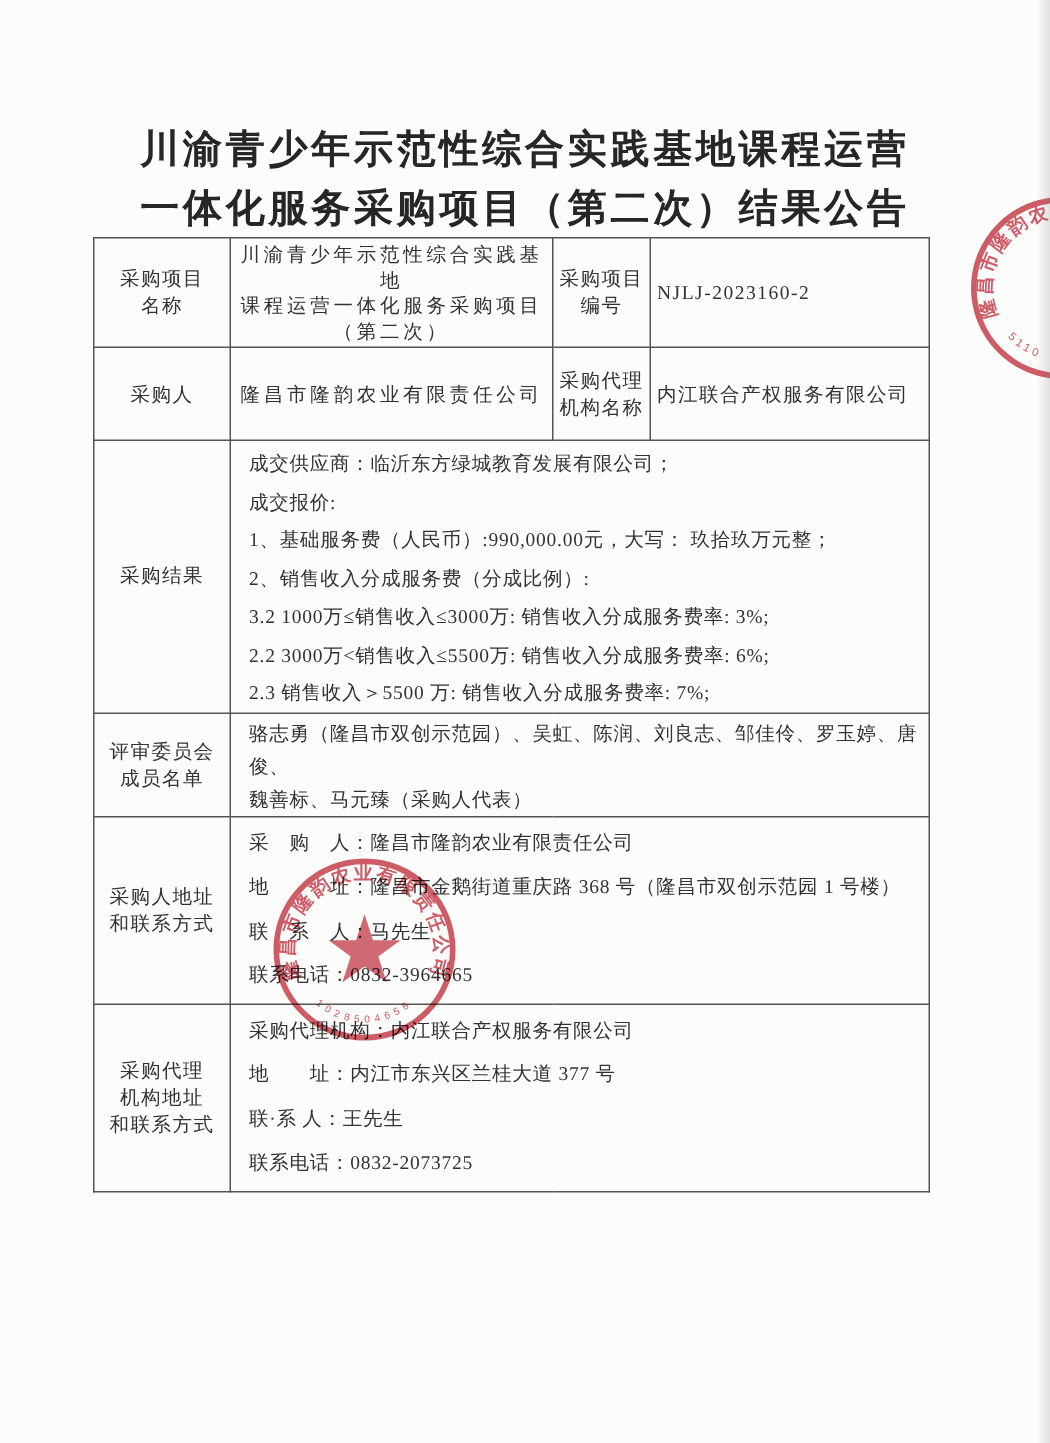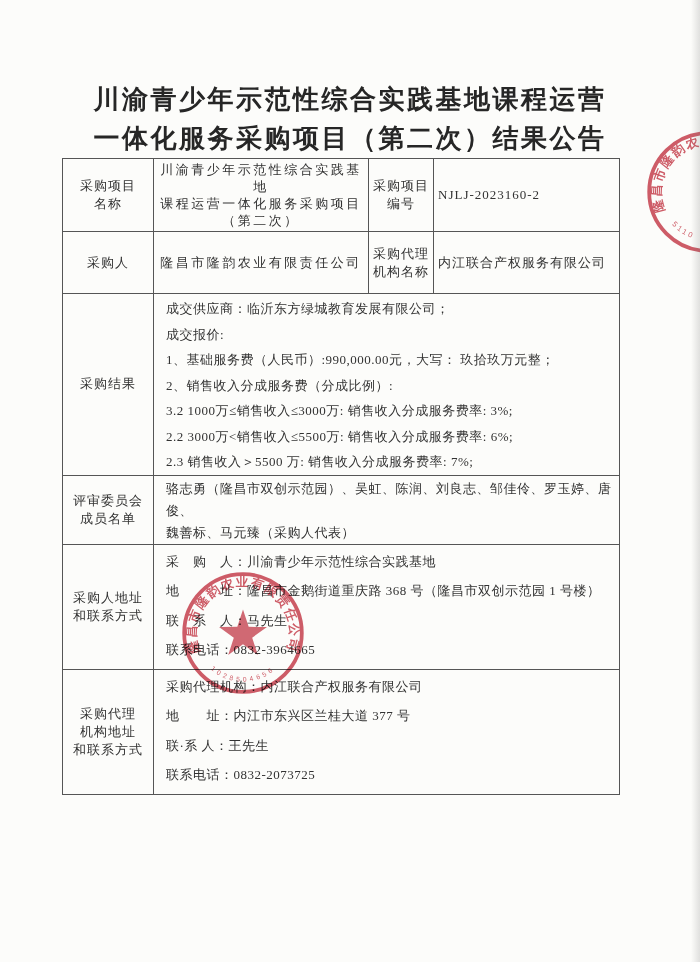--- a/index.html
+++ b/index.html
@@ -101,21 +101,21 @@
             <div>骆志勇（隆昌市双创示范园）、吴虹、陈润、刘良志、邹佳伶、罗玉婷、唐俊、</div>
             <div>魏善标、马元臻（采购人代表）</div>
           </td>
       </tr>
       <tr class="r6">
         <td class="lab">
             <div>采购人地址</div>
             <div>和联系方式</div>
           </td>
         <td class="val-lines contact-lines" colspan="3">
-            <div>采　购　人：川渝青少年示范性综合实践基地</div>
+            <div>采　购　人：隆昌市隆韵农业有限责任公司</div>
             <div>地　　　址：隆昌市金鹅街道重庆路 368 号（隆昌市双创示范园 1 号楼）</div>
             <div>联　系　人：马先生</div>
             <div>联系电话：0832-3964665</div>
           </td>
       </tr>
       <tr class="r7">
         <td class="lab">
             <div>采购代理</div>
             <div>机构地址</div>
             <div>和联系方式</div>

